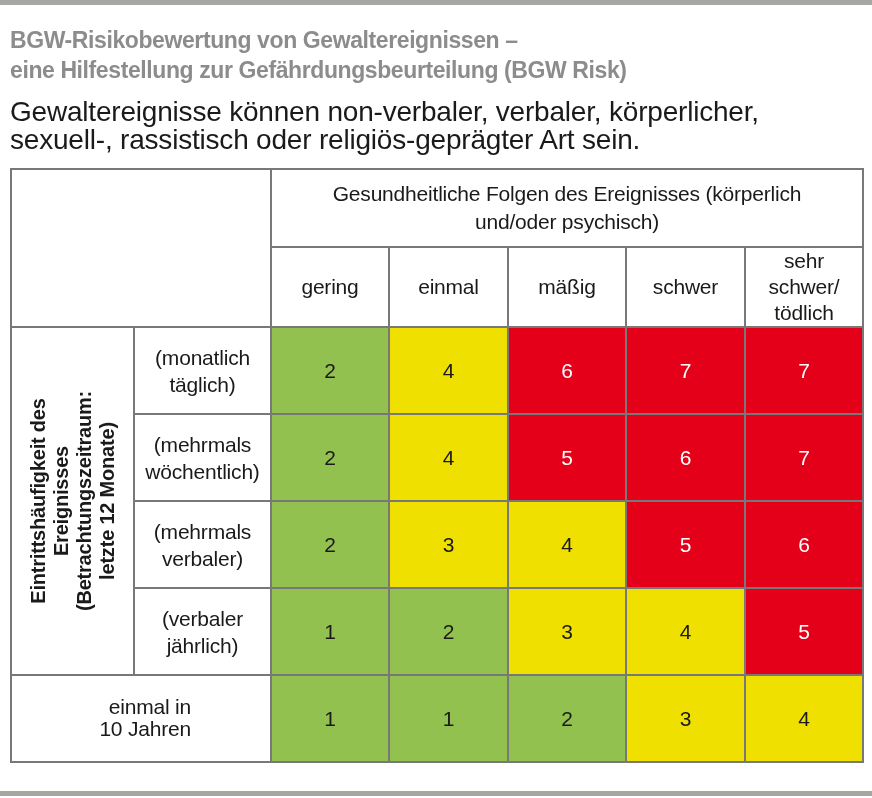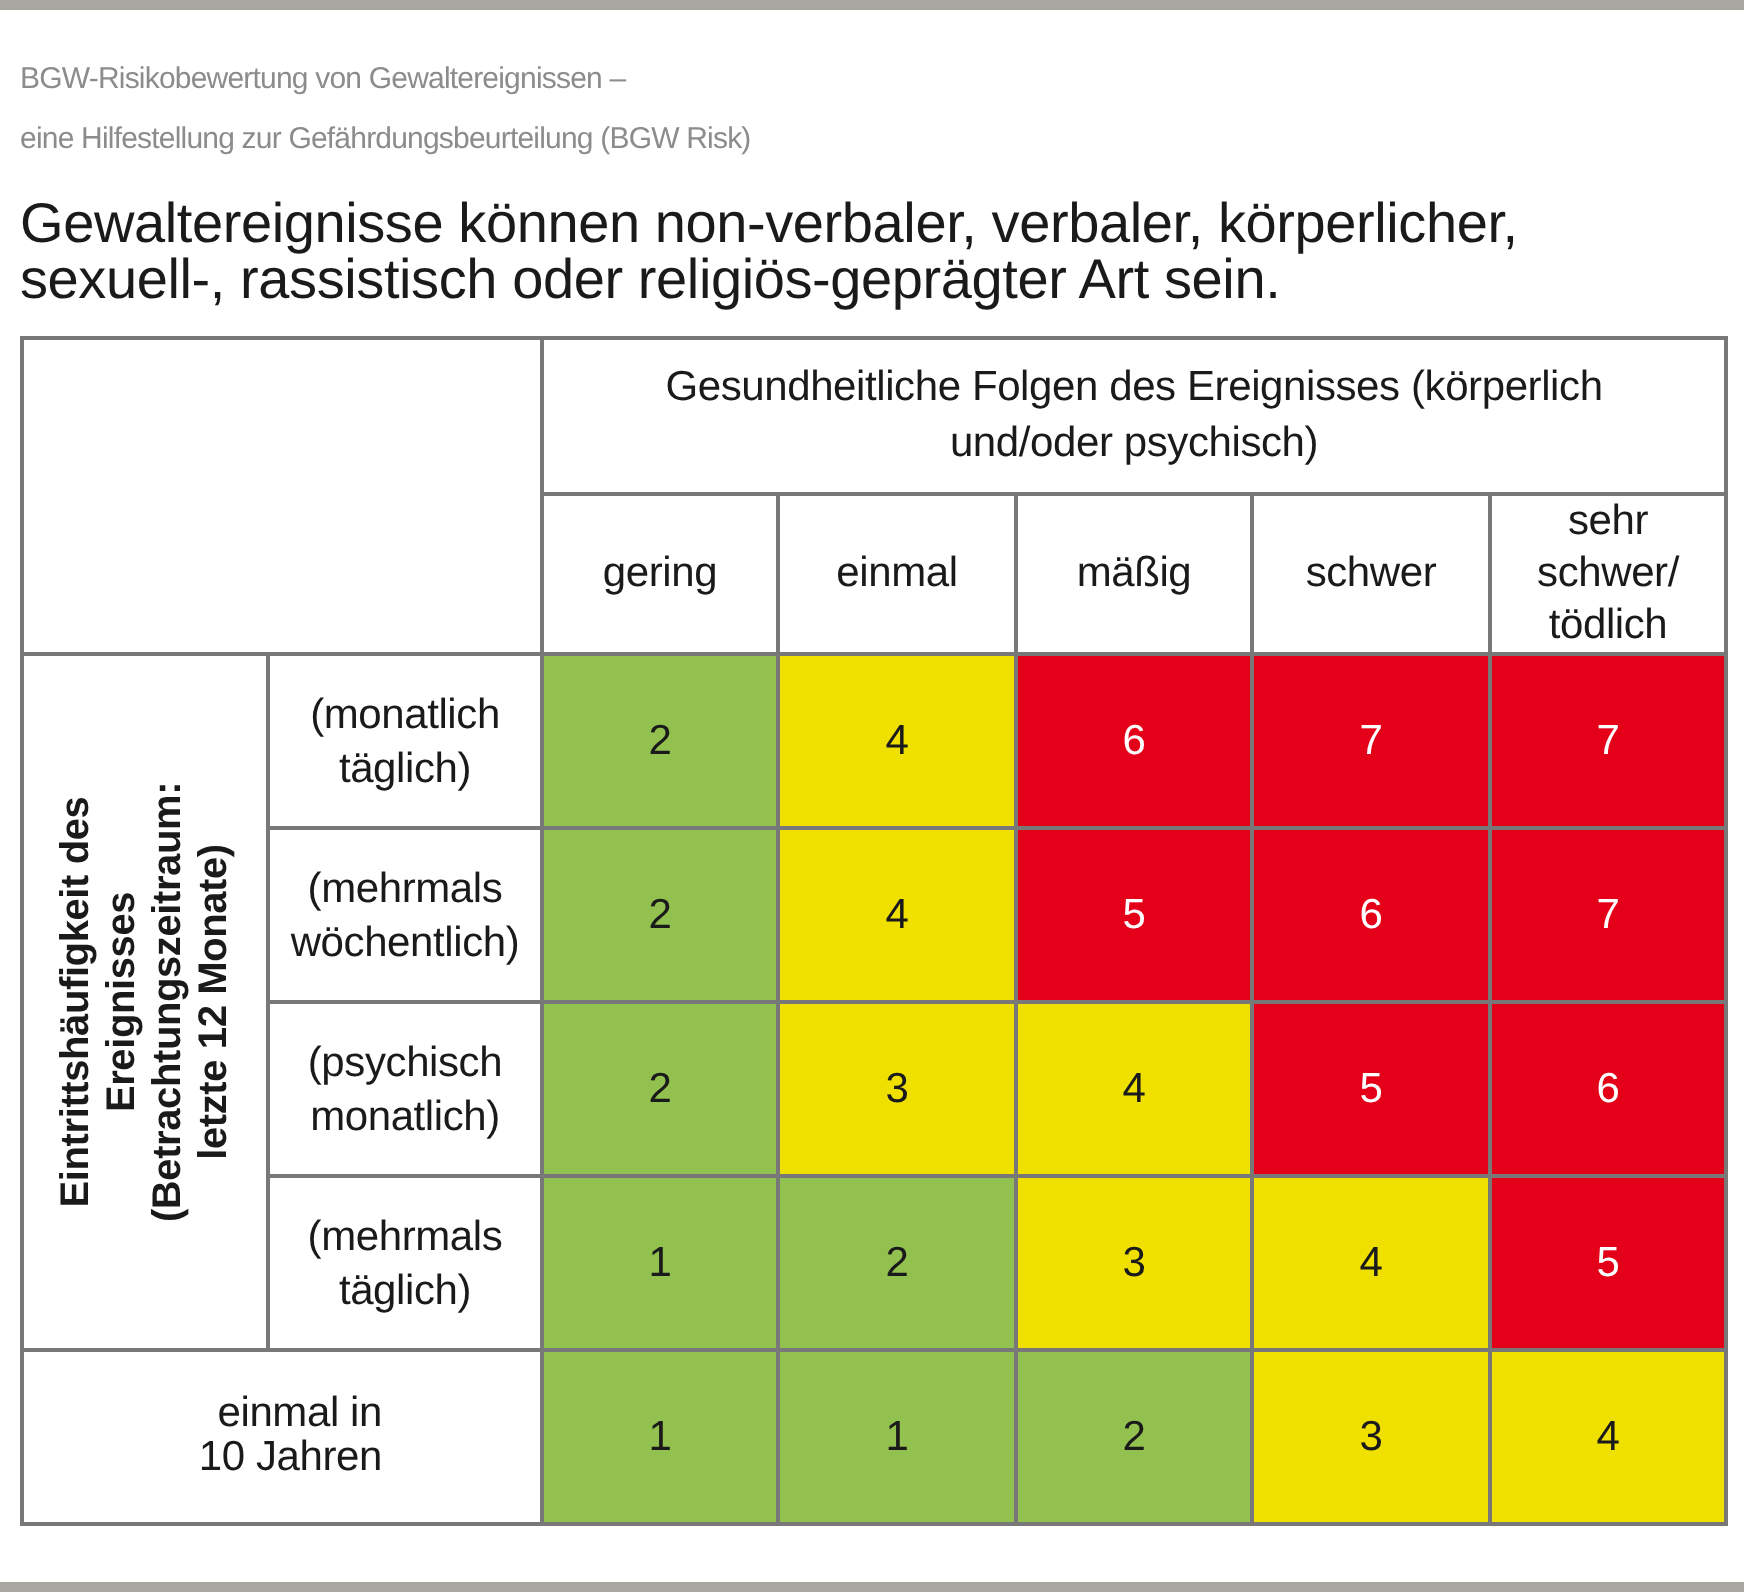--- a/index.html
+++ b/index.html
@@ -8,21 +8,21 @@
   }
   *{box-sizing:border-box;}
   html,body{margin:0;padding:0;background:#fff;}
   .page{
     position:relative;width:872px;height:798px;overflow:hidden;background:#fff;
     font-family:"Liberation Sans","DejaVu Sans",sans-serif;color:#1a1a1a;
   }
   .top-bar{position:absolute;top:0;left:0;width:872px;height:5px;background:var(--bar-gray);}
   .bottom-bar{position:absolute;bottom:2px;left:0;width:872px;height:5px;background:var(--bar-gray);}
   .title{
-    margin:25px 10px 0 10px;font-size:15px;font-weight:normal;line-height:30px;
+    margin:25px 10px 0 10px;font-size:23px;font-weight:bold;line-height:30px;
     color:var(--title-gray);letter-spacing:-0.4px;
   }
   .subtitle{
     margin:13px 10px 0 10px;font-size:28px;line-height:28px;max-width:800px;
     letter-spacing:-0.2px;color:#1a1a1a;
   }
   table.risk{
     border-collapse:collapse;table-layout:fixed;width:852px;margin:14px 0 0 10px;
   }
   table.risk td,table.risk th{
@@ -106,29 +106,29 @@
       </tr>
       <tr class="data-row">
         <td class="row-label">(mehrmals wöchentlich)</td>
         <td class="cell lvl-green">2</td>
         <td class="cell lvl-yellow">4</td>
         <td class="cell lvl-red">5</td>
         <td class="cell lvl-red">6</td>
         <td class="cell lvl-red">7</td>
       </tr>
       <tr class="data-row">
-        <td class="row-label">(psychisch monatlich)</td>
+        <td class="row-label">(mehrmals verbaler)</td>
         <td class="cell lvl-green">2</td>
         <td class="cell lvl-yellow">3</td>
         <td class="cell lvl-yellow">4</td>
         <td class="cell lvl-red">5</td>
         <td class="cell lvl-red">6</td>
       </tr>
       <tr class="data-row">
-        <td class="row-label">(mehrmals täglich)</td>
+        <td class="row-label">(verbaler jährlich)</td>
         <td class="cell lvl-green">1</td>
         <td class="cell lvl-green">2</td>
         <td class="cell lvl-yellow">3</td>
         <td class="cell lvl-yellow">4</td>
         <td class="cell lvl-red">5</td>
       </tr>
       <tr class="data-row">
         <td class="row-label row-label-last" colspan="2">
           <span class="label-inner">einmal in 10 Jahren</span>
         </td>

